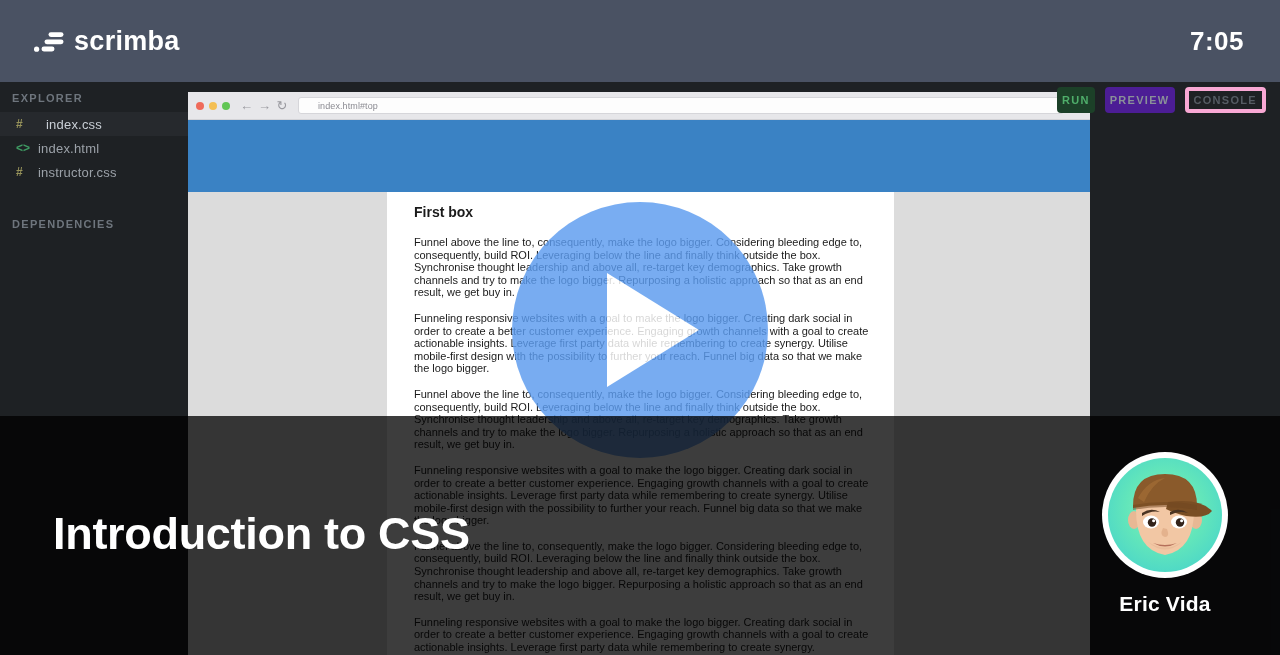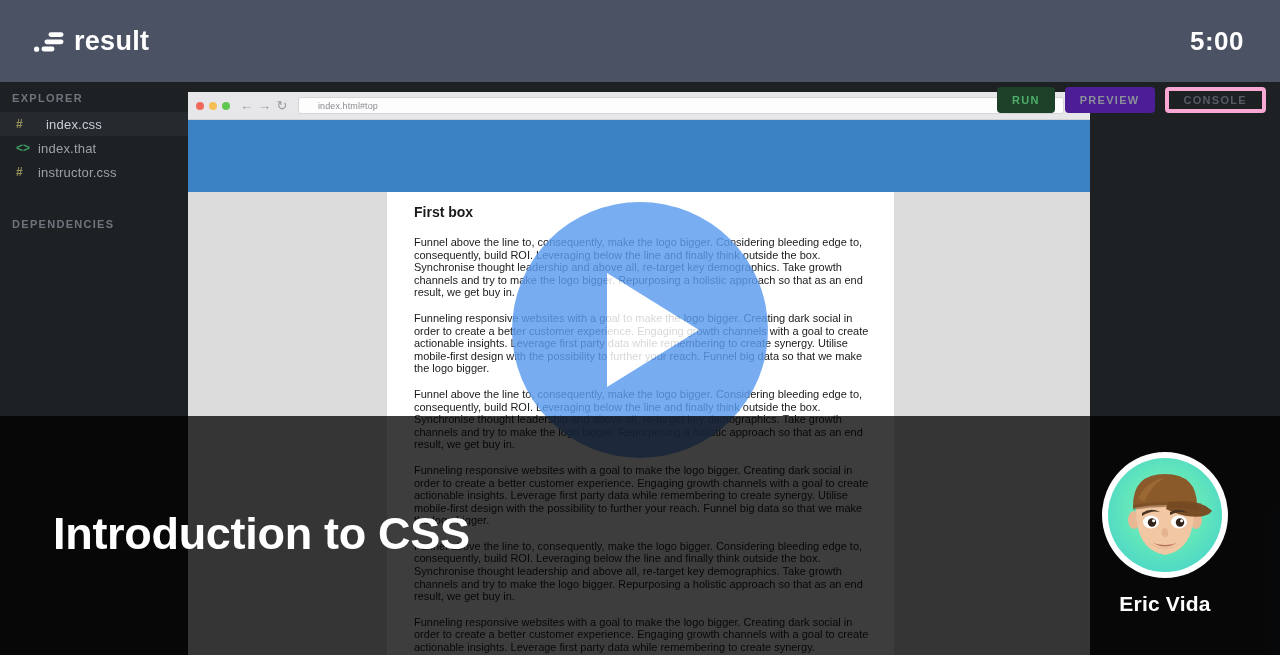--- a/index.html
+++ b/index.html
@@ -112,21 +112,21 @@
   .toolbar {
     position: absolute;
     right: 14px; top: 5px;
     display: flex;
     align-items: center;
     gap: 10px;
     z-index: 5;
   }
   .tb-btn {
     height: 26px;
-    padding: 0 15px;
+    padding: 0 5px;
     border-radius: 4px;
     display: flex;
     align-items: center;
     font-size: 11px;
     font-weight: 700;
     letter-spacing: 1.3px;
   }
   .tb-run {
     background: #1c4028;
     color: #4fae6a;
@@ -319,38 +319,38 @@
 <div id="app">
 
   <div class="topbar">
     <div class="brand">
       <svg class="brand-mark" viewBox="0 0 30 22">
         <circle cx="2.6" cy="19.2" r="2.6" fill="#ffffff"></circle>
         <rect x="7.5" y="16.6" width="13" height="4.8" rx="2.4" fill="#ffffff"></rect>
         <rect x="10.5" y="9.4" width="19" height="4.8" rx="2.4" fill="#ffffff"></rect>
         <rect x="14.5" y="2.2" width="15" height="4.8" rx="2.4" fill="#ffffff"></rect>
       </svg>
-      <span class="brand-name">result</span>
-    </div>
-    <div class="timer">5:00</div>
+      <span class="brand-name">scrimba</span>
+    </div>
+    <div class="timer">7:05</div>
   </div>
 
   <div class="ide">
 
     <div class="explorer">
       <div class="exp-section-title">EXPLORER</div>
 
       <div class="file-row active">
         <span class="file-icon icon-css">#</span>
         <span class="file-name">index.css</span>
       </div>
 
       <div class="file-row">
         <span class="file-icon icon-html">&lt;&gt;</span>
-        <span class="file-name">index.that</span>
+        <span class="file-name">index.html</span>
       </div>
 
       <div class="file-row">
         <span class="file-icon icon-css">#</span>
         <span class="file-name">instructor.css</span>
       </div>
 
       <div class="exp-gap"></div>
 
       <div class="exp-section-title">DEPENDENCIES</div>

